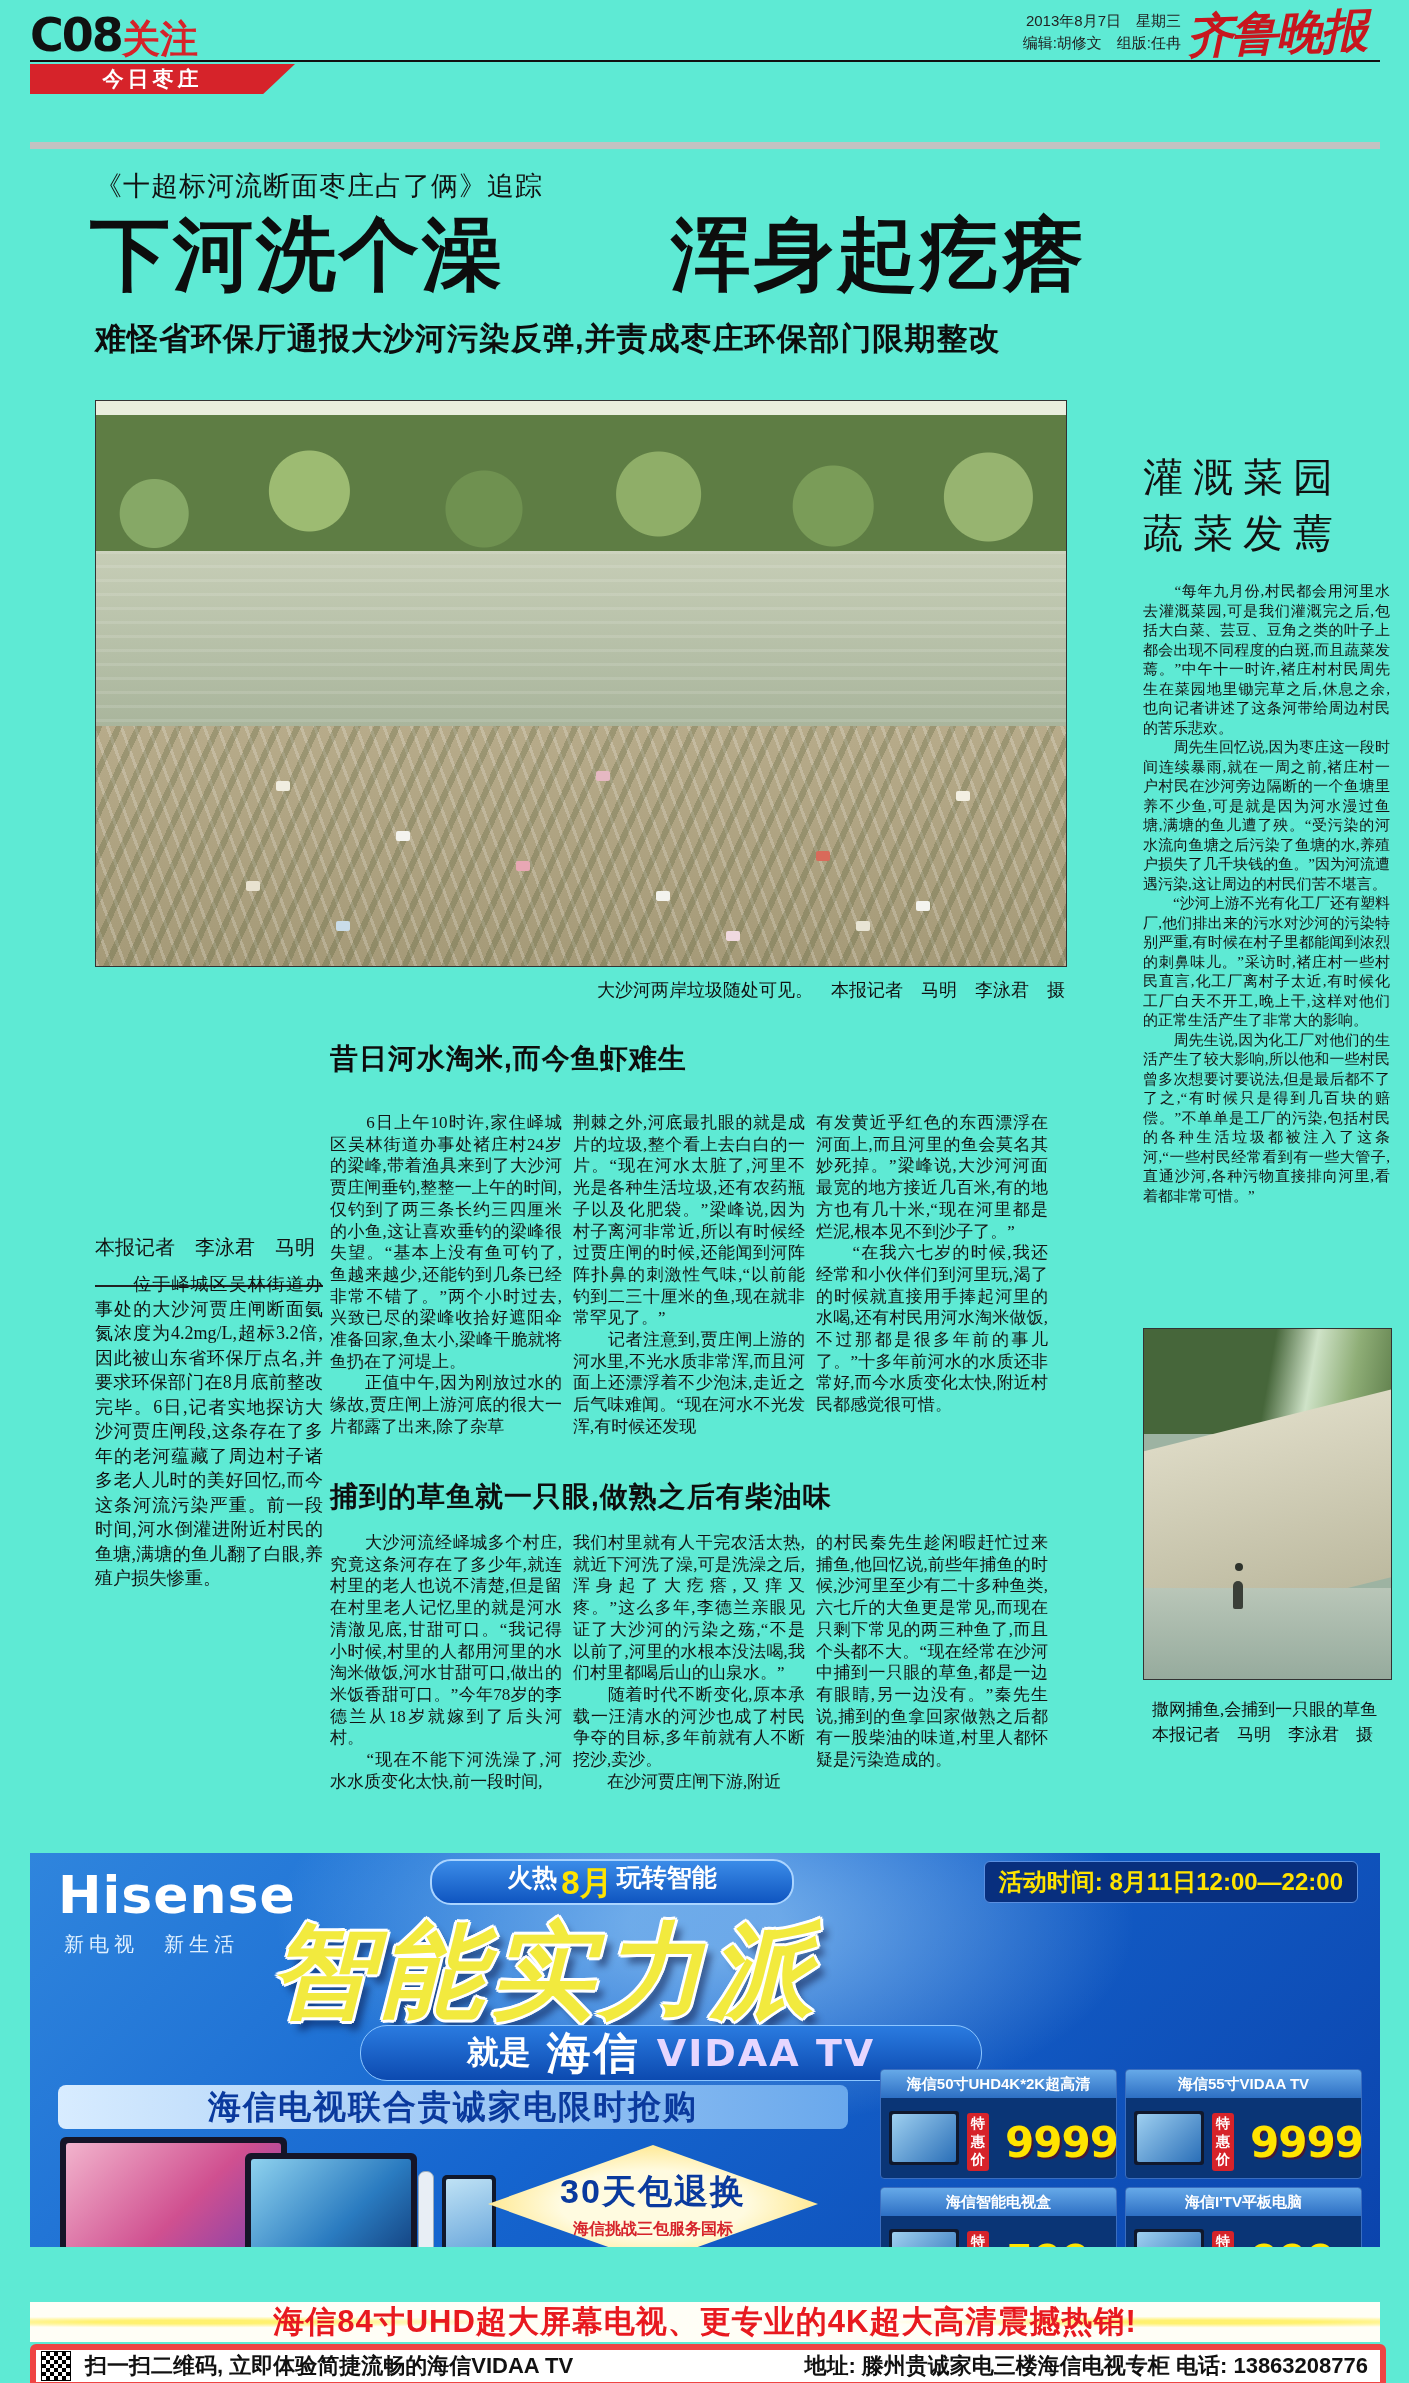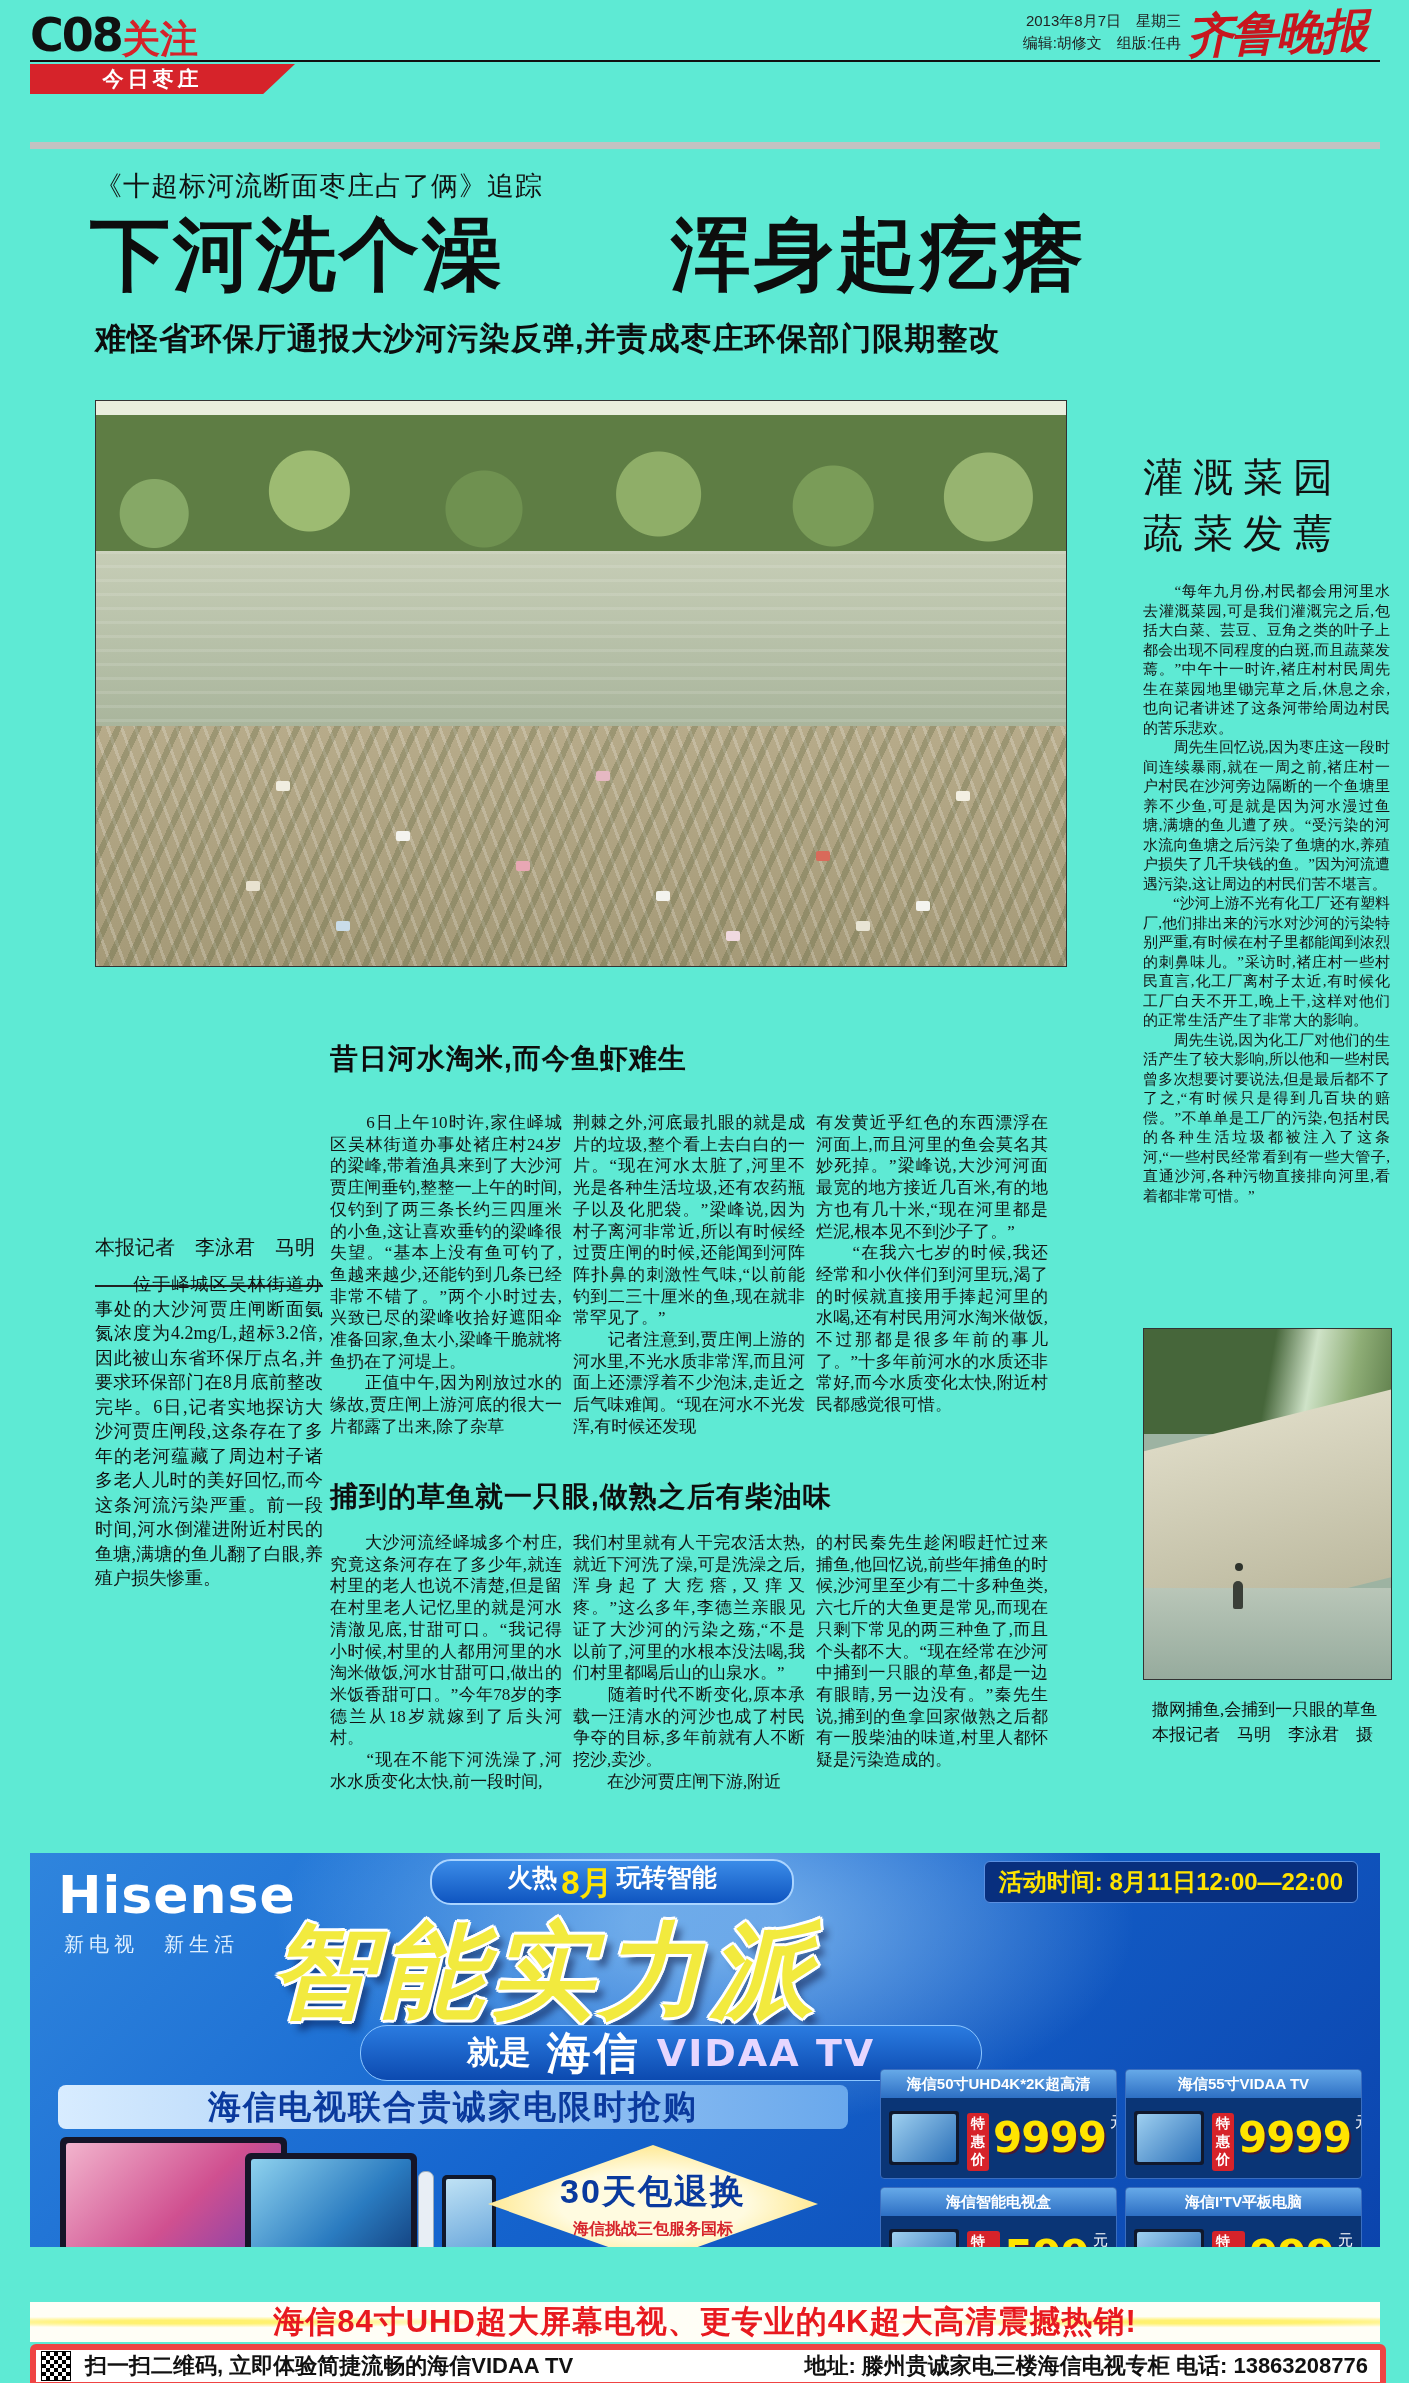--- a/index.html
+++ b/index.html
@@ -121,21 +121,21 @@
   .badge .b1{font-size:34px;font-weight:900;color:#0a3a9e;letter-spacing:2px;}
   .badge .b2{font-size:16px;font-weight:700;color:#d6232a;margin-top:4px;}
   .products{left:850px;top:216px;width:482px;height:228px;display:grid;grid-template-columns:1fr 1fr;
      grid-template-rows:1fr 1fr;gap:8px;}
   .panel{background:#0a3576;border:1px solid #3a6ec0;border-radius:4px;overflow:hidden;display:flex;flex-direction:column;}
   .panel .ptitle{height:28px;background:linear-gradient(180deg,#66a9e8,#2d6fc4);display:flex;align-items:center;
      justify-content:center;font-size:15px;font-weight:700;color:#fff;white-space:nowrap;}
   .panel .pbody{flex:1;display:flex;align-items:center;padding:4px 8px;gap:8px;}
   .pimg{width:64px;height:48px;background:#10182c;border-radius:3px;padding:3px;flex:none;}
   .pimg div{width:100%;height:100%;border-radius:2px;background:linear-gradient(135deg,#9fd0f0,#2a6fb8);}
-  .price{display:flex;align-items:flex-start;gap:4px;margin-left:auto;margin-top:8px;}
+  .price{display:flex;align-items:center;gap:16px;margin-left:auto;margin-top:8px;}
   .plabel{font-size:14px;font-weight:700;color:#fff;background:#d6232a;padding:2px 4px;border-radius:3px;}
   .pnum{font-size:42px;font-weight:900;color:#ffe400;letter-spacing:-1px;
      text-shadow:2px 2px 0 rgba(120,0,0,.55);font-family:"DejaVu Sans",sans-serif;}
   .punit{font-size:15px;color:#fff;}
 
   
   .red-strip{left:30px;top:2302px;width:1350px;height:40px;display:flex;align-items:center;justify-content:center;
      background:radial-gradient(ellipse at 12% 50%,rgba(255,230,0,.55) 0 6%,rgba(0,0,0,0) 20%),
                 radial-gradient(ellipse at 88% 50%,rgba(255,230,0,.55) 0 6%,rgba(0,0,0,0) 20%),#fffef6;}
   .red-strip span{font-size:31px;font-weight:900;color:#e8191f;letter-spacing:1px;}
@@ -167,20 +167,21 @@
   <div class="abs kicker">《十超标河流断面枣庄占了俩》追踪</div>
   <div class="abs headline">下河洗个澡　　浑身起疙瘩</div>
   <div class="abs deck">难怪省环保厅通报大沙河污染反弹,并责成枣庄环保部门限期整改</div>
 
   <div class="abs photo-main">
     <div class="pm-trees"></div>
     <div class="pm-water"></div>
     <div class="pm-bank"></div>
     <div class="pm-debris"></div>
   </div>
+  <div class="abs photo-caption">大沙河两岸垃圾随处可见。　本报记者　马明　李泳君　摄</div>
 
   <div class="abs byline-label">本报记者　李泳君　马明</div>
   <div class="abs byline-intro">　　位于峄城区吴林街道办事处的大沙河贾庄闸断面氨氮浓度为4.2mg/L,超标3.2倍,因此被山东省环保厅点名,并要求环保部门在8月底前整改完毕。6日,记者实地探访大沙河贾庄闸段,这条存在了多年的老河蕴藏了周边村子诸多老人儿时的美好回忆,而今这条河流污染严重。前一段时间,河水倒灌进附近村民的鱼塘,满塘的鱼儿翻了白眼,养殖户损失惨重。</div>
 
   <div class="abs art-heading h1pos">昔日河水淘米,而今鱼虾难生</div>
   <div class="abs cols c1pos">
     <div class="col">　　6日上午10时许,家住峄城区吴林街道办事处褚庄村24岁的梁峰,带着渔具来到了大沙河贾庄闸垂钓,整整一上午的时间,仅钓到了两三条长约三四厘米的小鱼,这让喜欢垂钓的梁峰很失望。“基本上没有鱼可钓了,鱼越来越少,还能钓到几条已经非常不错了。”两个小时过去,兴致已尽的梁峰收拾好遮阳伞准备回家,鱼太小,梁峰干脆就将鱼扔在了河堤上。
 　　正值中午,因为刚放过水的缘故,贾庄闸上游河底的很大一片都露了出来,除了杂草</div>
     <div class="col">荆棘之外,河底最扎眼的就是成片的垃圾,整个看上去白白的一片。“现在河水太脏了,河里不光是各种生活垃圾,还有农药瓶子以及化肥袋。”梁峰说,因为村子离河非常近,所以有时候经过贾庄闸的时候,还能闻到河阵阵扑鼻的刺激性气味,“以前能钓到二三十厘米的鱼,现在就非常罕见了。”
 　　记者注意到,贾庄闸上游的河水里,不光水质非常浑,而且河面上还漂浮着不少泡沫,走近之后气味难闻。“现在河水不光发浑,有时候还发现</div>

